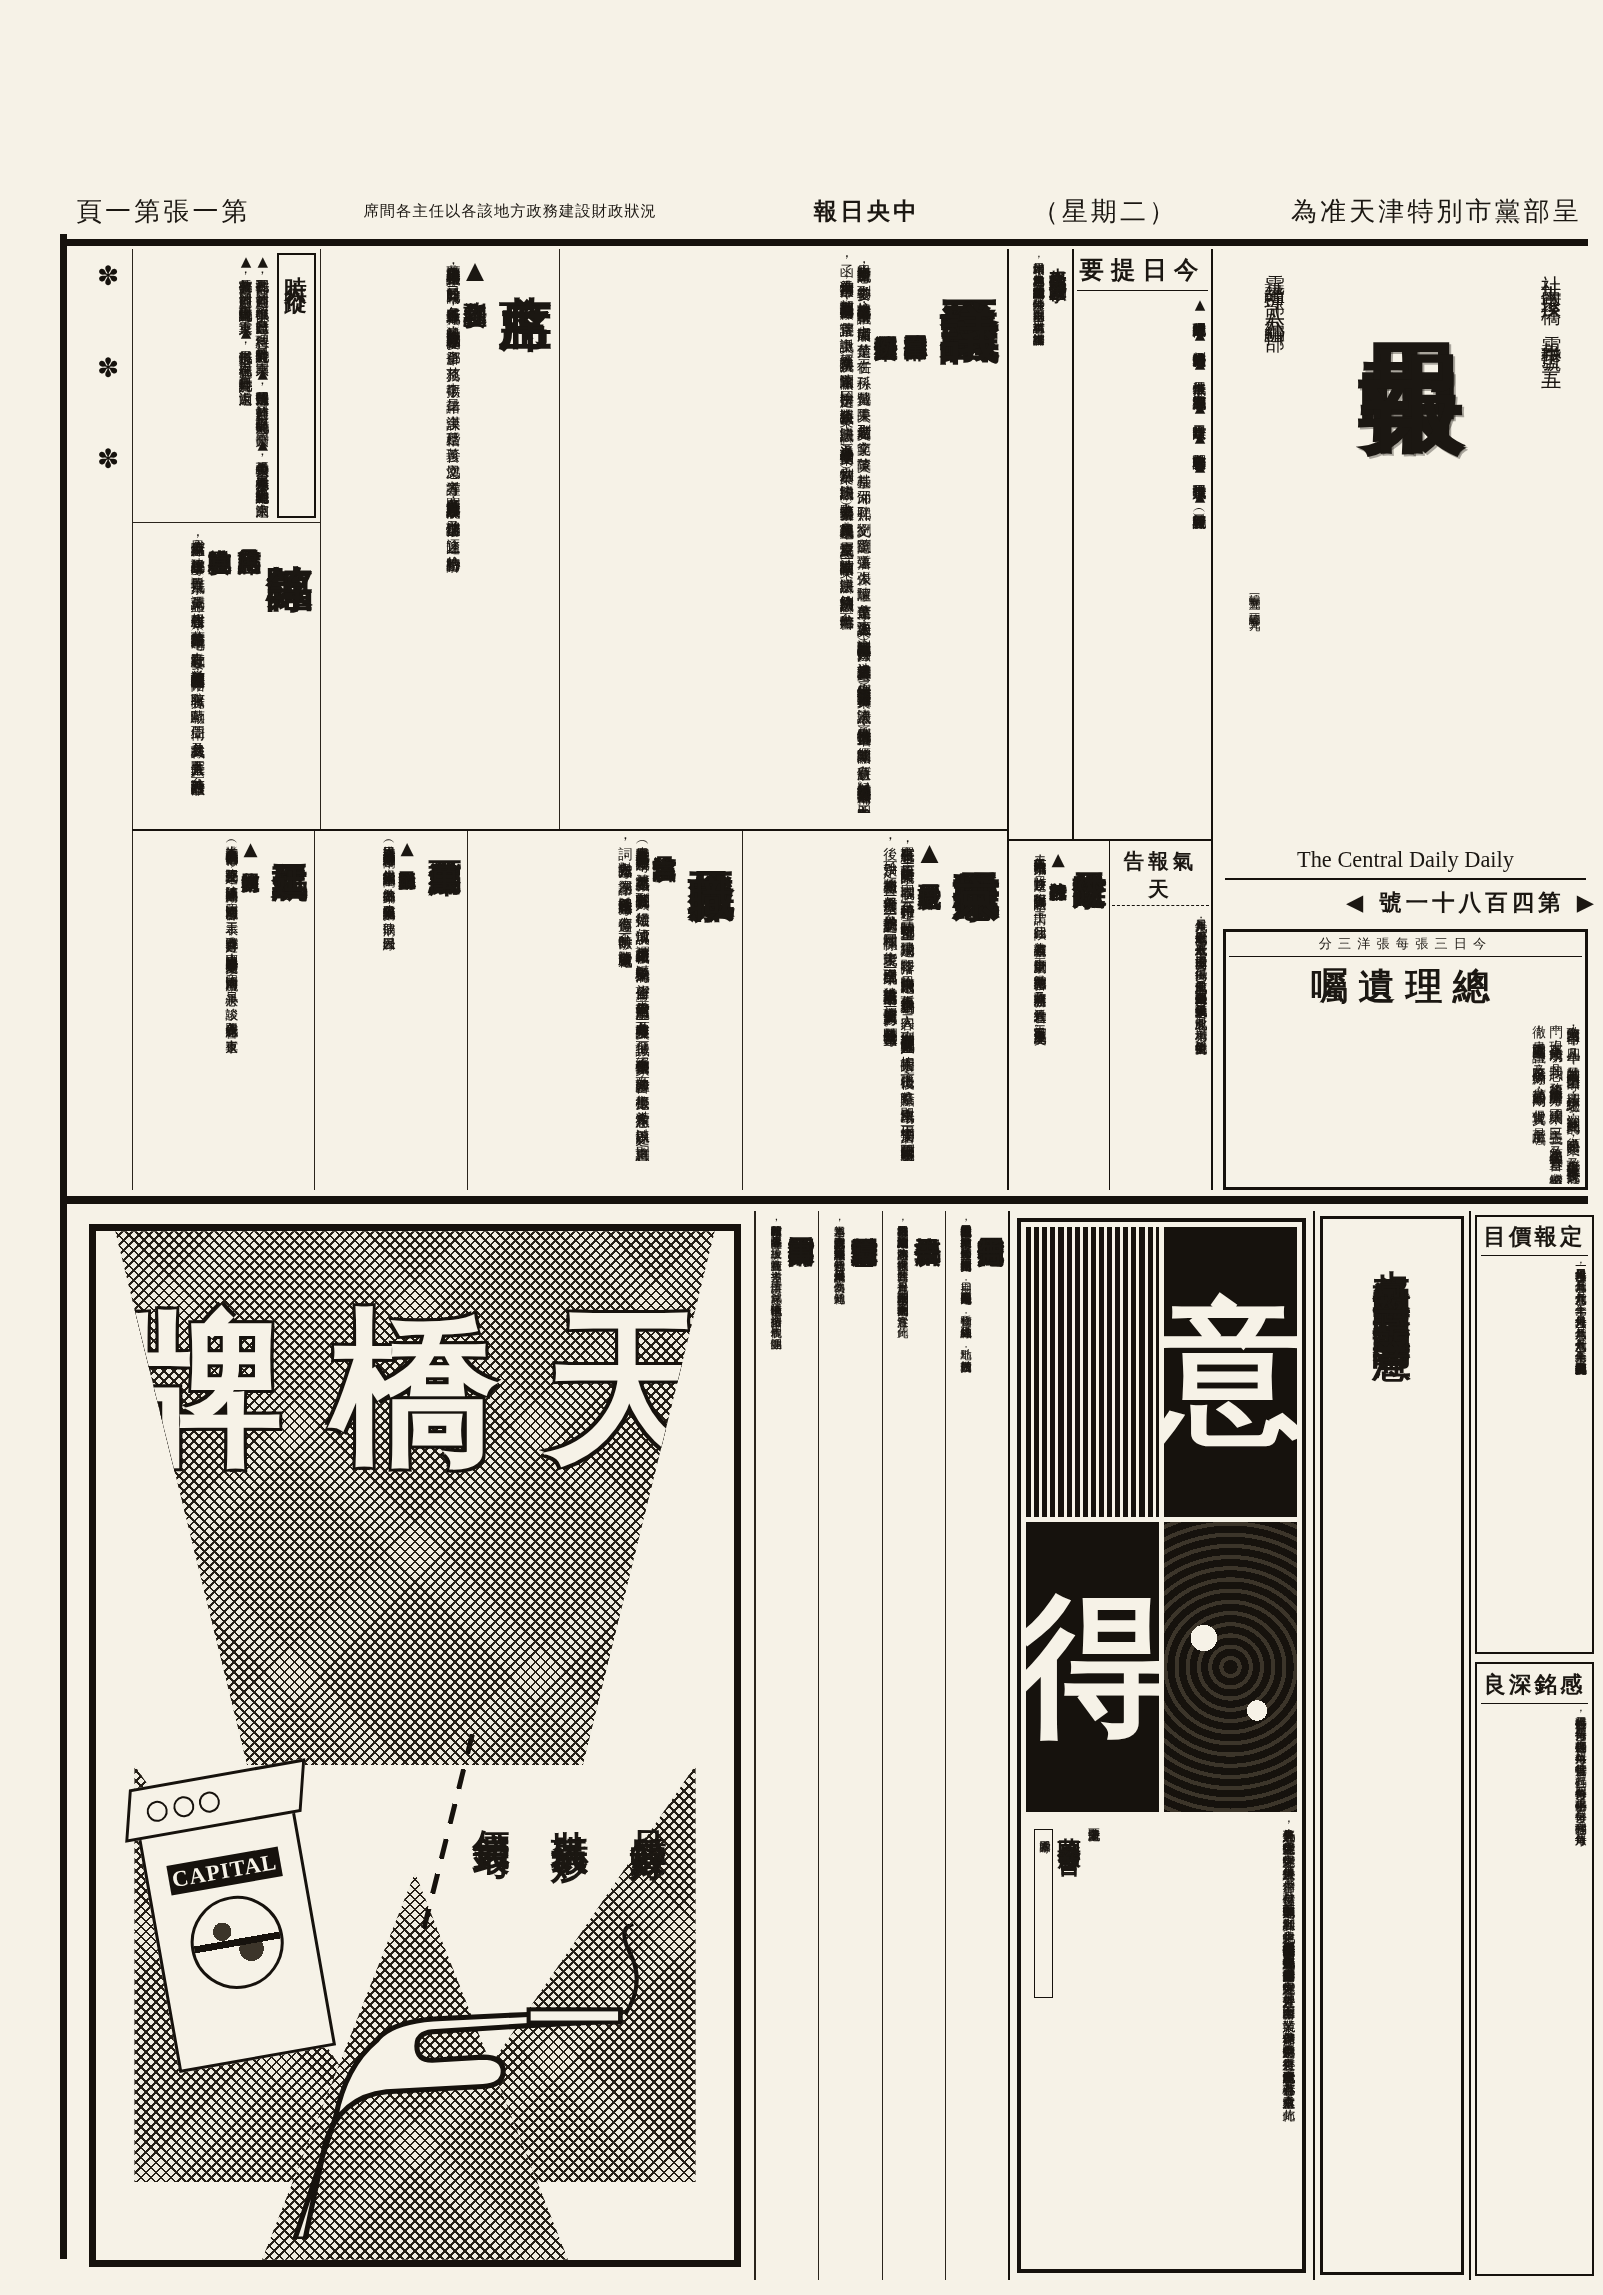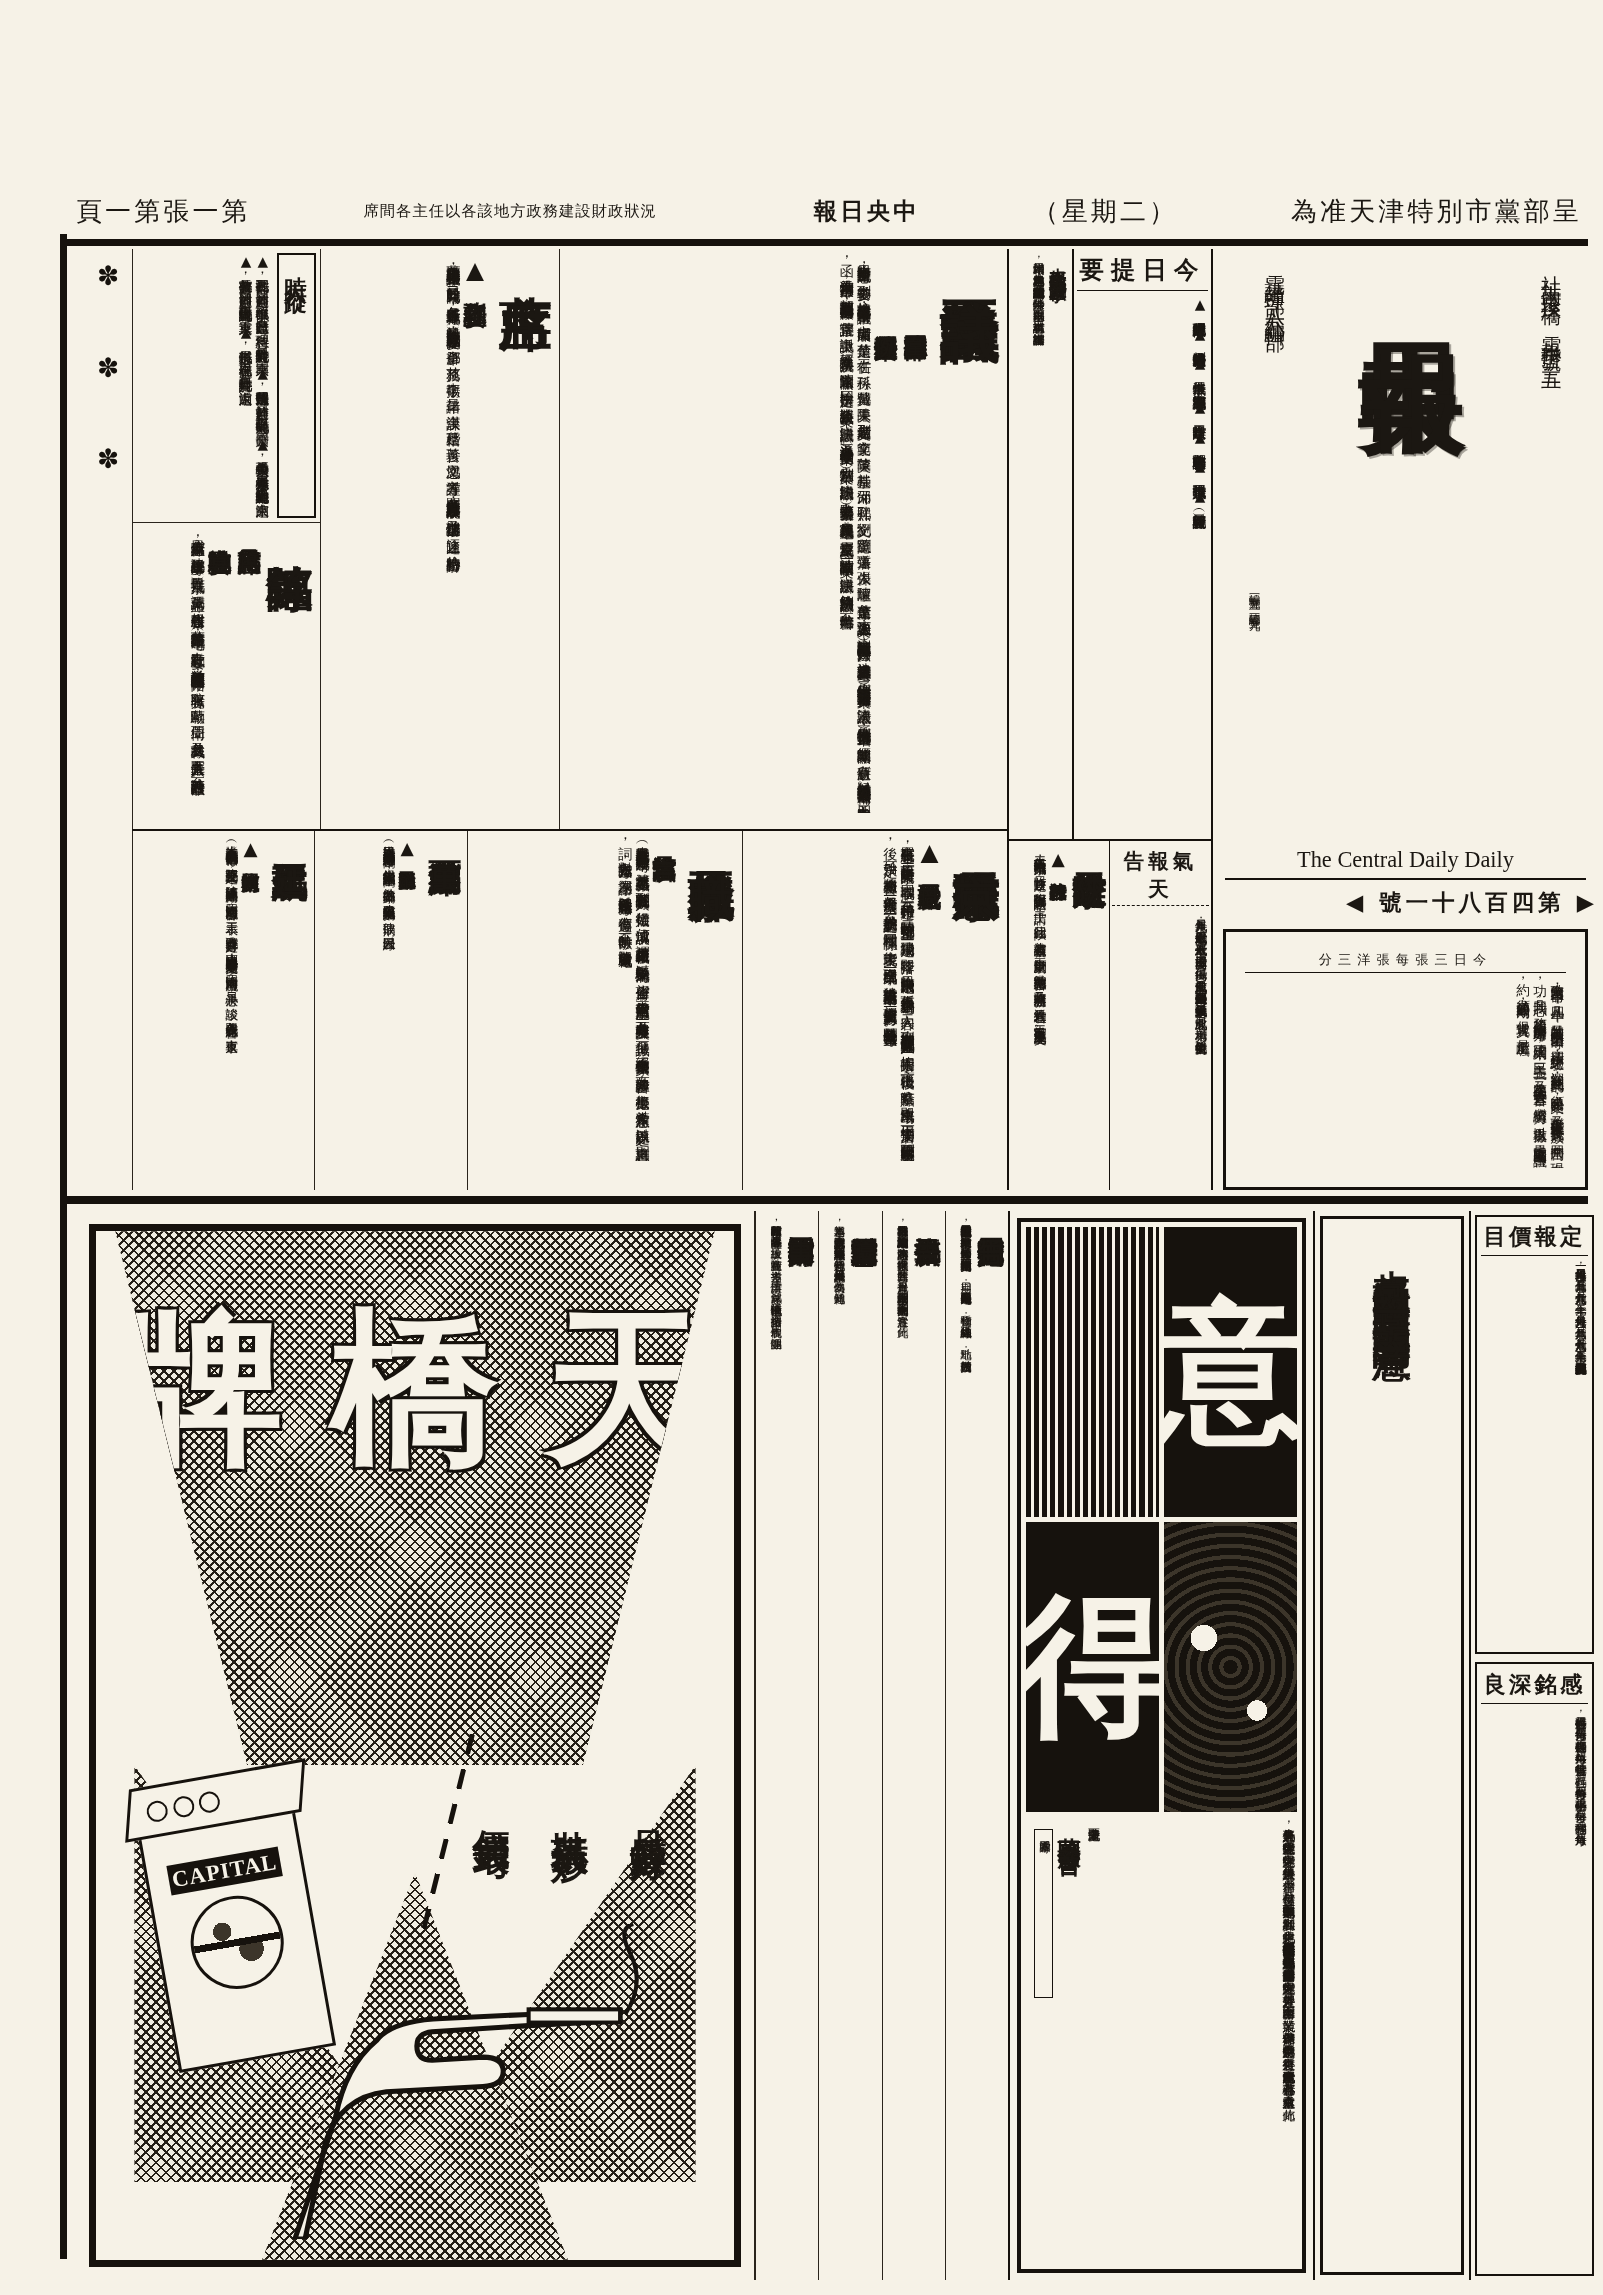--- a/index.html
+++ b/index.html
@@ -26,21 +26,21 @@
   
   .rail-right{width:387px;border-left:2.5px solid #16120d;display:flex;flex-direction:column;}
   .mast-top{height:585px;display:flex;flex-direction:row-reverse;justify-content:space-around;padding-top:10.2px;}
   .mast-addr,.mast-phone{font-size:20.4px;letter-spacing:5.1px;height:539px;}
   .mast-title{font-size:109px;font-weight:bold;line-height:1.08;font-family:"DejaVu Serif",serif;
               text-shadow:2px 2px 0 rgba(27,23,18,.35);}
   .mast-tiny{font-size:11.2px;letter-spacing:1px;height:204px;margin-top:326px;}
   .mast-eng{font-family:"Liberation Serif",serif;font-size:22.4px;text-align:center;border-bottom:2px solid #16120d;
             padding:3.1px 0 5.1px;margin:0 12.2px;}
   .mast-issue{font-size:22.4px;font-weight:bold;text-align:right;padding:7.1px 0;letter-spacing:4.1px;}
-  .will-box{margin:3.1px 10.2px 0;border:3.1px solid #16120d;flex:1;padding:19px;display:flex;flex-direction:column;}
+  .will-box{margin:3.1px 10.2px 0;border:3.1px solid #16120d;flex:1;padding:3px;display:flex;flex-direction:column;}
   .will-price{font-size:13.2px;text-align:center;border-bottom:1.5px solid #16120d;padding-bottom:3.1px;letter-spacing:6.1px;}
   .will-title{font-size:37px;font-weight:bold;text-align:center;padding:5.1px 0 3.1px;letter-spacing:10.2px;}
   .will-body{flex:1;font-size:13.7px;line-height:1.25;letter-spacing:1px;}
   
   .rail-2{width:204px;border-left:2px solid #16120d;display:flex;flex-direction:column;}
   .rail2-top{height:590px;display:flex;flex-direction:row-reverse;border-bottom:2px solid #16120d;}
   .briefs{width:131px;border-left:2px solid #16120d;padding:5.1px 3.1px;display:flex;flex-direction:column;}
   .briefs-title{font-size:24.4px;font-weight:bold;text-align:center;letter-spacing:7.1px;border-bottom:1.5px solid #16120d;padding-bottom:4.1px;}
   .briefs-items{flex:1;font-size:13.7px;line-height:1.2;padding-top:5.1px;}
   .solicit{flex:1;padding:5.1px 2px;}
@@ -172,20 +172,21 @@
         </div>
       </div>
       <div class="mast-eng">The Central Daily Daily</div>
       <div class="mast-issue">
         <span>◀</span>
         <span>號一十八百四第</span>
         <span>▶</span>
       </div>
       <div class="will-box">
         <div class="will-price">分三洋張每張三日今</div>
+        <div class="will-title">囑遺理總</div>
         <div class="cols will-body">余致力國民革命，凡四十年，其目的在求中國之自由平等。積四十年之經驗，深知欲達到此目的，必須喚起民衆，及聯合世界上以平等待我之民族，共同奮鬥！現在革命尚未成功，凡我同志，務須依照余所著建國方略，建國大綱，三民主義，及第一次全國代表大會宣言，繼續努力，以求貫徹！最近主張開國民會議，及廢除不平等條約，尤須於最短期間，促其實現！是所至囑！</div>
       </div>
     </section>
 
     <section class="rail-2">
       <div class="rail2-top">
         <div class="briefs">
           <div class="briefs-title">要提日今</div>
           <div class="briefs-items" style="display:flex;flex-direction:row-reverse;">
             <div class="cols" style="flex:1;">

